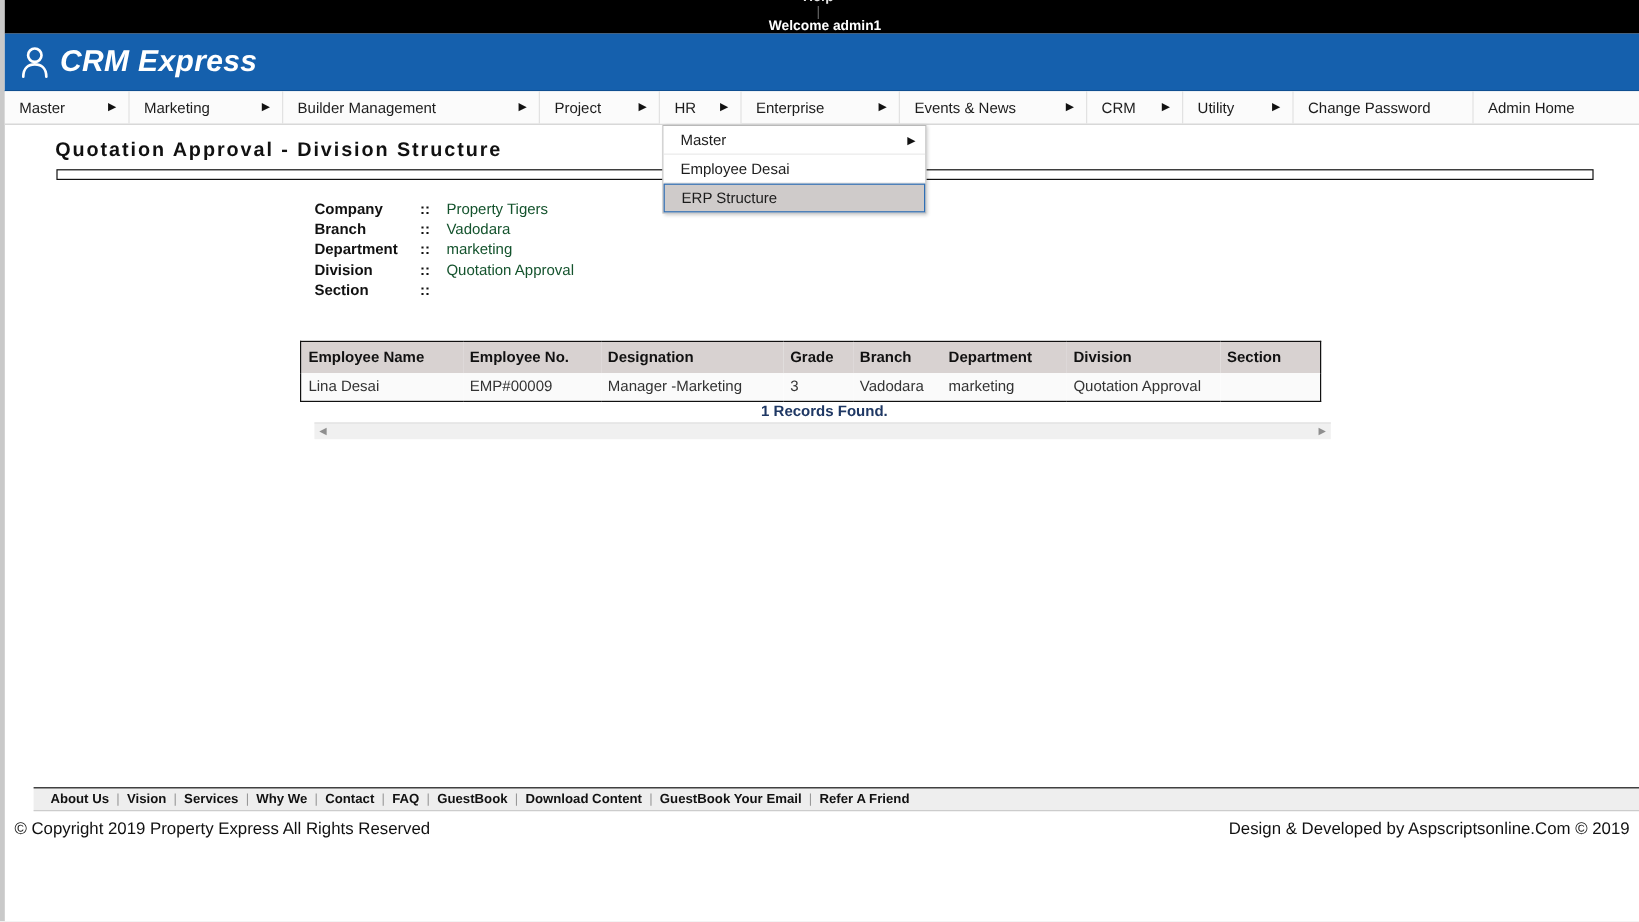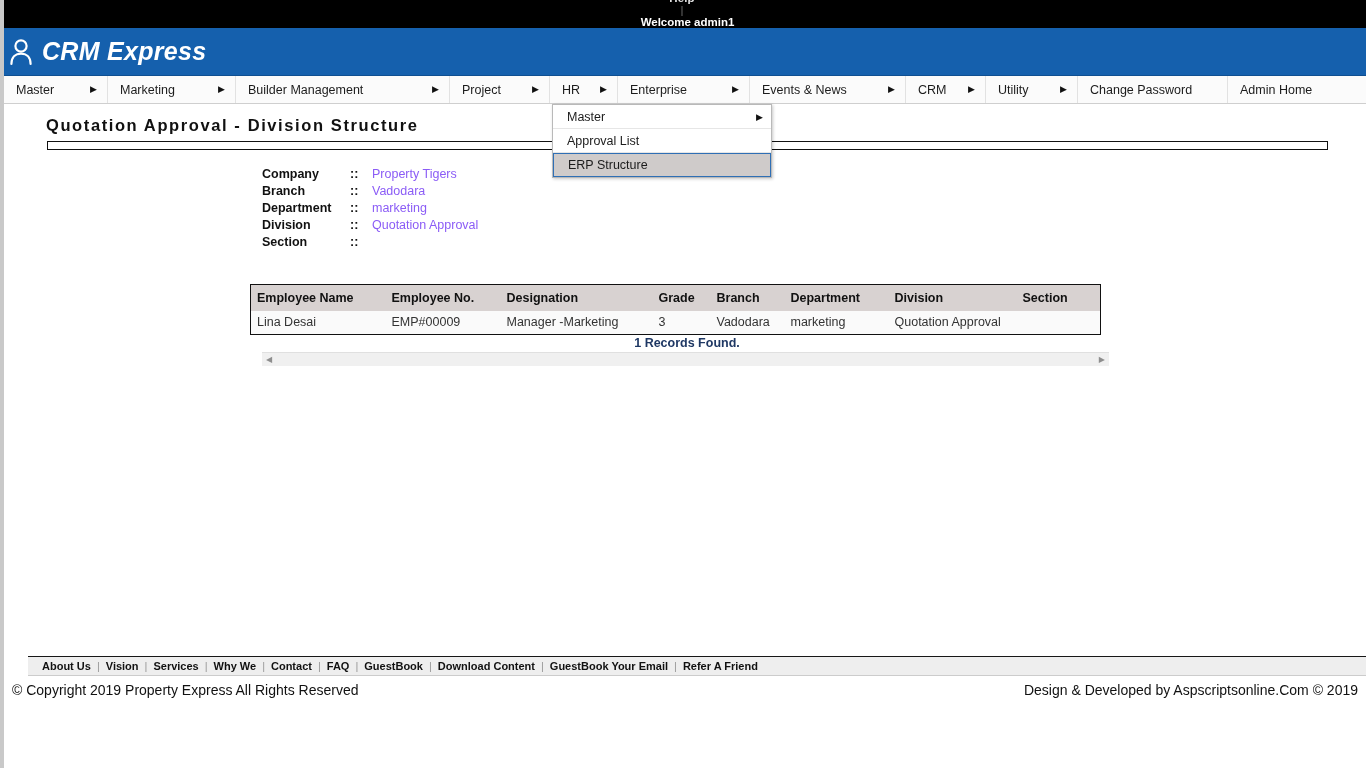--- a/index.html
+++ b/index.html
@@ -57,21 +57,21 @@
   }
 
   
   .brandbar {
     position: absolute;
     left: 0; top: 28px;
     width: 1362px; height: 48px;
     background: #1560ad;
     display: flex;
     align-items: center;
-    padding-left: 4px;
+    padding-left: 12px;
     border-bottom: 1px solid #0f4f91;
   }
   .brand-icon { width: 26px; height: 30px; margin-right: 8px; display:block; }
   .brand-title {
     color: #ffffff;
     font-size: 25px;
     font-weight: bold;
     font-style: italic;
     letter-spacing: .3px;
   }
@@ -159,21 +159,21 @@
     left: 258px; top: 165px;
     font-size: 12.5px;
   }
   .det-row { display: flex; height: 17px; align-items: center; }
   .det-label {
     width: 88px;
     font-weight: bold;
     color: #111111;
   }
   .det-colon { width: 22px; color: #111111; font-weight: bold; }
-  .det-value { color: #8b5cf6; }
+  .det-value { color: #14532d; }
 
   
   .tablewrap {
     position: absolute;
     left: 246px; top: 284px;
     width: 850px;
   }
   table.grid {
     width: 850px;
     border-collapse: collapse;
@@ -346,21 +346,21 @@
         <span>Admin Home</span>
       </div>
     </div>
 
     <div class="dropdown">
       <div class="dd-item">
         <span>Master</span>
         <span class="caret">▶</span>
       </div>
       <div class="dd-item">
-        <span>Approval List</span>
+        <span>Employee Desai</span>
       </div>
       <div class="dd-item selected">
         <span>ERP Structure</span>
       </div>
     </div>
 
     <div class="page-title">Quotation Approval - Division Structure</div>
     <div class="title-rule"></div>
 
     <div class="details">

